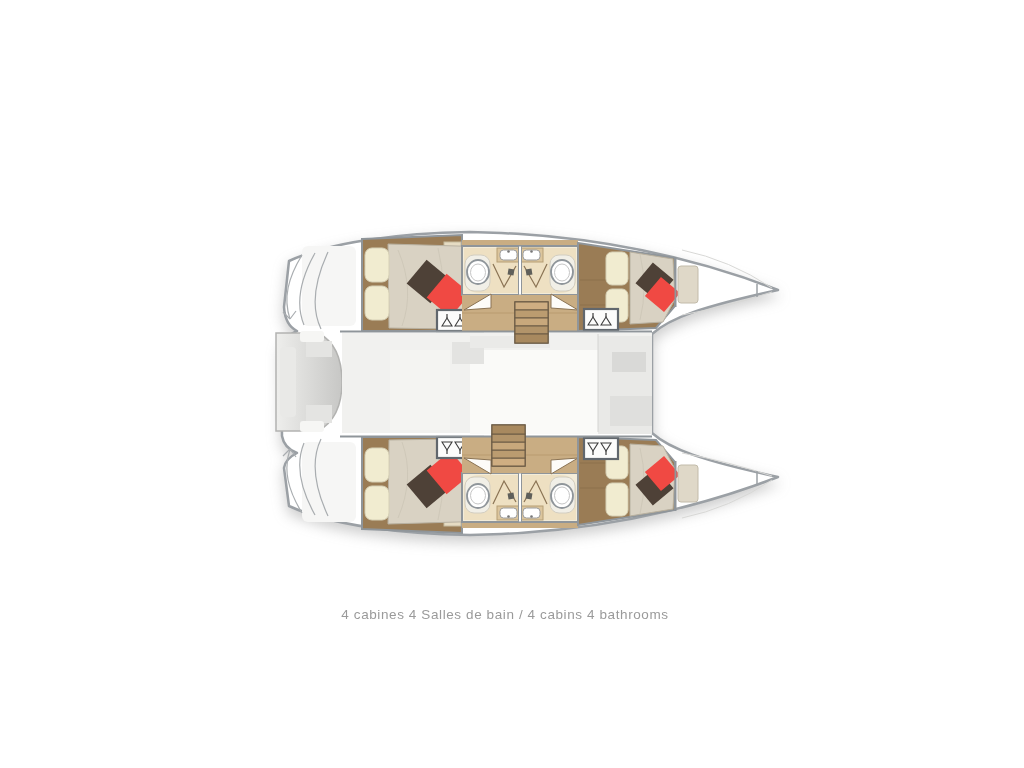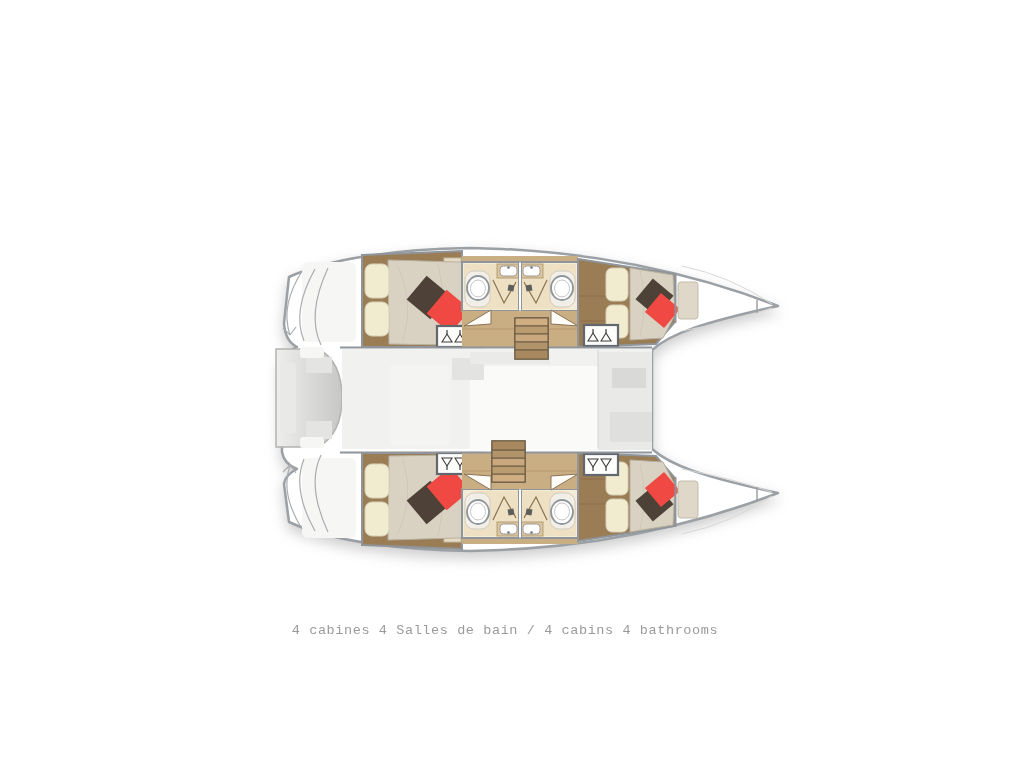--- a/index.html
+++ b/index.html
@@ -1,17 +1,17 @@
 <!DOCTYPE html>
 <html style="--outline: #9ba0a5; --wall: #8f959a; --wood-floor: #9a7c55; --wood-light: #c9ad83; --bed-duvet: #d9d2c3; --bed-pillow: #f1ecd0; --pillow-red: #f04943; --pillow-brown: #4e4137; --bath-floor: #eee0c2; --bath-counter: #dbc59d; --stair-wood: #c2a37a; --stair-frame: #6b5b45; --cockpit-gray: #d8d8d6; --saloon-gray: #f1f1ef; --caption-text: #9a9a9a;"><head>
 <meta charset="utf-8">
 <style>
   html,body{margin:0;padding:0;background:#ffffff;}
   .stage{position:relative;width:1024px;height:740px;background:#ffffff;overflow:hidden;
-         font-family:Liberation Mono, monospace;margin-top:16px;}
+         font-family:Liberation Sans, sans-serif;}
   .plan-svg{position:absolute;left:0;top:0;}
   .silhouette{filter:drop-shadow(0px 6px 7px rgba(110,110,110,0.35));}
   .caption{position:absolute;top:607px;left:0;width:1010px;text-align:center;
            font-size:13.5px;letter-spacing:0.6px;color:var(--caption-text,#9a9a9a);}
 </style>
 </head>
 <body>
 
 <div class="stage">
 

